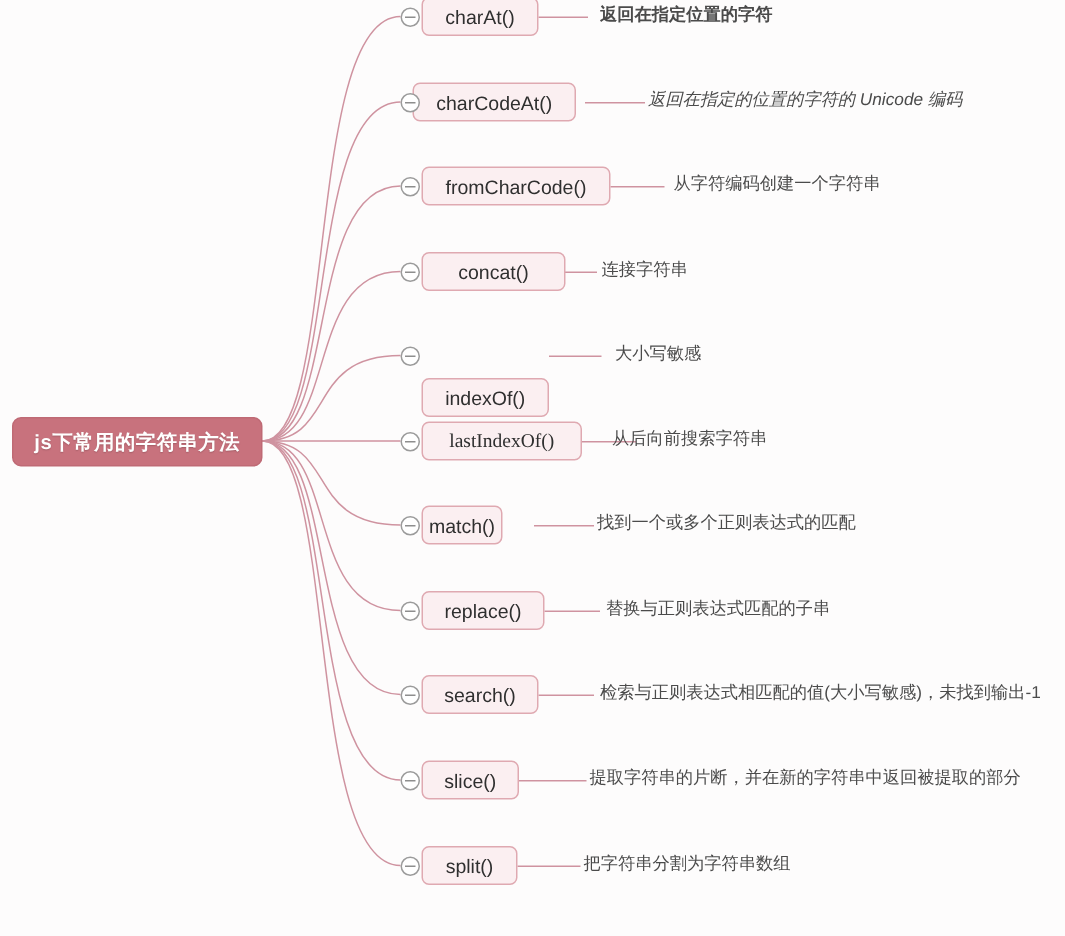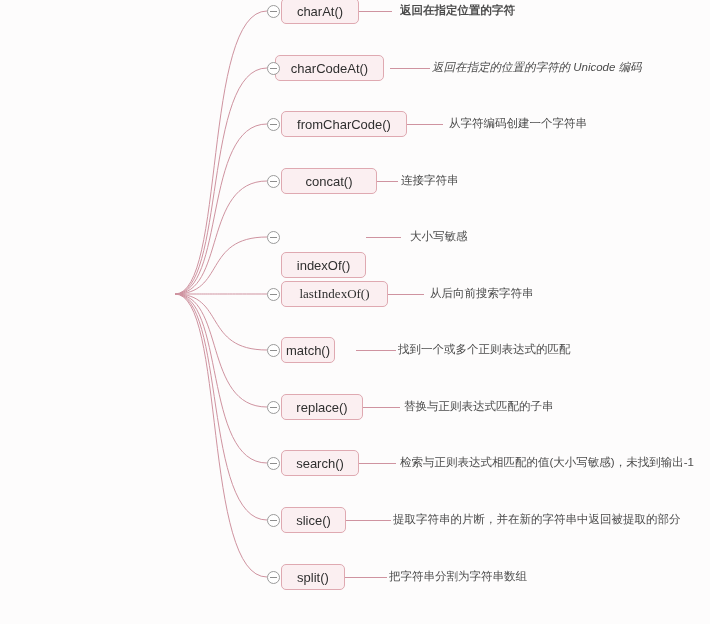--- a/index.html
+++ b/index.html
@@ -119,20 +119,23 @@
       <path d="M 175 294 C 225.6 294, 202.6 181, 267 181" fill="none" stroke="#cf93a0" stroke-width="1"></path>
       <path d="M 175 294 C 225.6 294, 202.6 237, 267 237" fill="none" stroke="#cf93a0" stroke-width="1"></path>
       <path d="M 175 294 C 225.6 294, 202.6 294, 267 294" fill="none" stroke="#cf93a0" stroke-width="1"></path>
       <path d="M 175 294 C 225.6 294, 202.6 350, 267 350" fill="none" stroke="#cf93a0" stroke-width="1"></path>
       <path d="M 175 294 C 225.6 294, 202.6 407, 267 407" fill="none" stroke="#cf93a0" stroke-width="1"></path>
       <path d="M 175 294 C 225.6 294, 202.6 463, 267 463" fill="none" stroke="#cf93a0" stroke-width="1"></path>
       <path d="M 175 294 C 225.6 294, 202.6 520, 267 520" fill="none" stroke="#cf93a0" stroke-width="1"></path>
       <path d="M 175 294 C 225.6 294, 202.6 577, 267 577" fill="none" stroke="#cf93a0" stroke-width="1"></path>
     </svg>
 
+  <div class="root-node">
+    <span>js下常用的字符串方法</span>
+  </div>
 
   <div id="branches">
       <div class="toggle" style="left: 267px; top: 4.5px;"></div>
       <div class="node-box" style="left: 281px; top: -2px; width: 78px;">
         <span>charAt()</span>
       </div>
       <div class="desc-line" style="left: 359px; top: 11px; width: 33px;"></div>
       <div class="desc-text" style="left: 400px; top: 4px; font-weight: bold;">返回在指定位置的字符</div>
       <div class="toggle" style="left: 267px; top: 61.5px;"></div>
       <div class="node-box" style="left: 275px; top: 55px; width: 109px;">
@@ -156,21 +159,21 @@
       <div class="node-box" style="left: 281px; top: 224px; width: 85px; margin-top: 28px;">
         <span>indexOf()</span>
       </div>
       <div class="desc-line" style="left: 366px; top: 237px; width: 35px;"></div>
       <div class="desc-text" style="left: 410px; top: 230px;">大小写敏感</div>
       <div class="toggle" style="left: 267px; top: 287.5px;"></div>
       <div class="node-box" style="left: 281px; top: 281px; width: 107px; font-family: Liberation Serif, serif;">
         <span>lastIndexOf()</span>
       </div>
       <div class="desc-line" style="left: 388px; top: 294px; width: 36px;"></div>
-      <div class="desc-text" style="left: 430px; top: 287px;">从后向前搜索字符串</div>
+      <div class="desc-text" style="left: 408px; top: 287px;">从后向前搜索字符串</div>
       <div class="toggle" style="left: 267px; top: 343.5px;"></div>
       <div class="node-box" style="left: 281px; top: 337px; width: 54px;">
         <span>match()</span>
       </div>
       <div class="desc-line" style="left: 356px; top: 350px; width: 40px;"></div>
       <div class="desc-text" style="left: 398px; top: 343px;">找到一个或多个正则表达式的匹配</div>
       <div class="toggle" style="left: 267px; top: 400.5px;"></div>
       <div class="node-box" style="left: 281px; top: 394px; width: 82px;">
         <span>replace()</span>
       </div>

